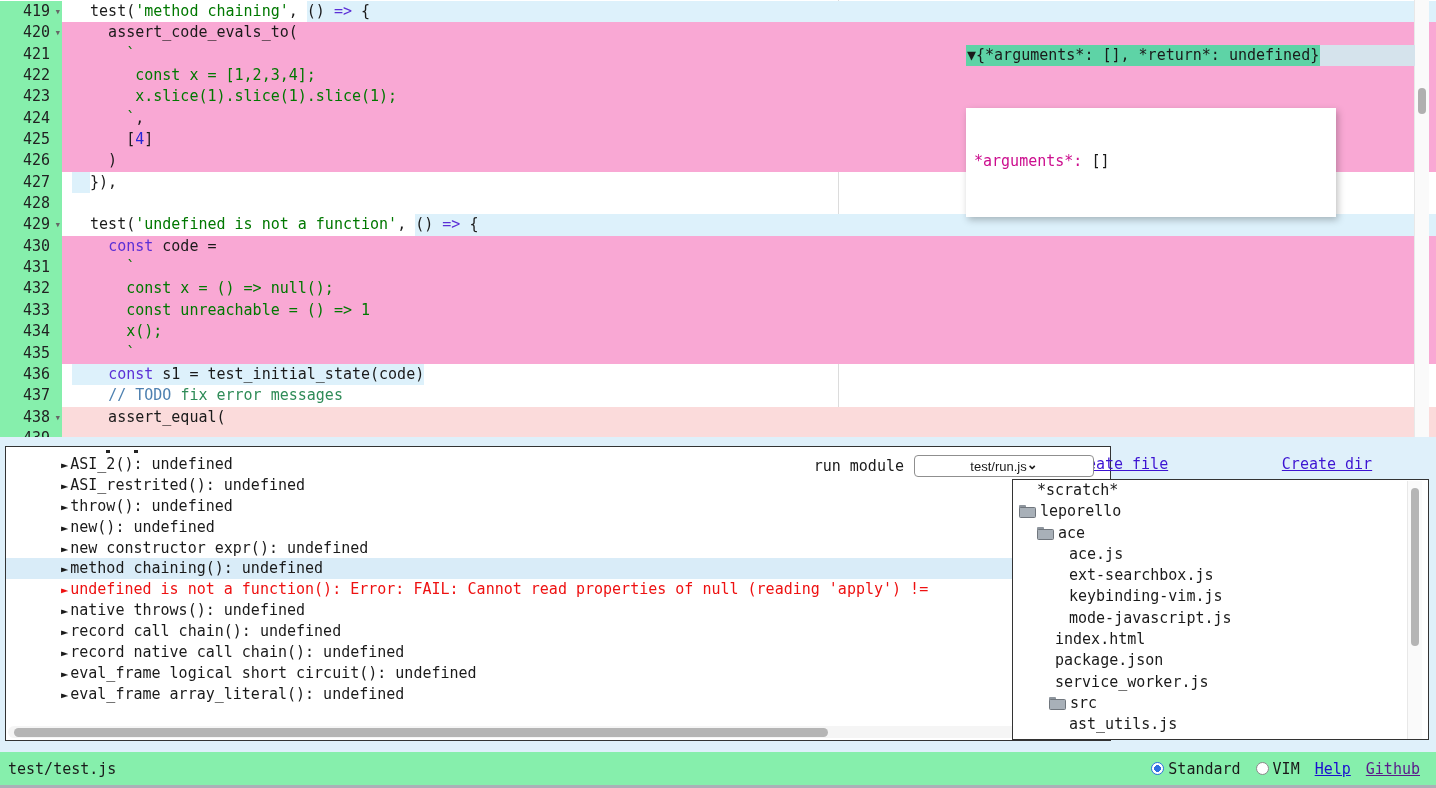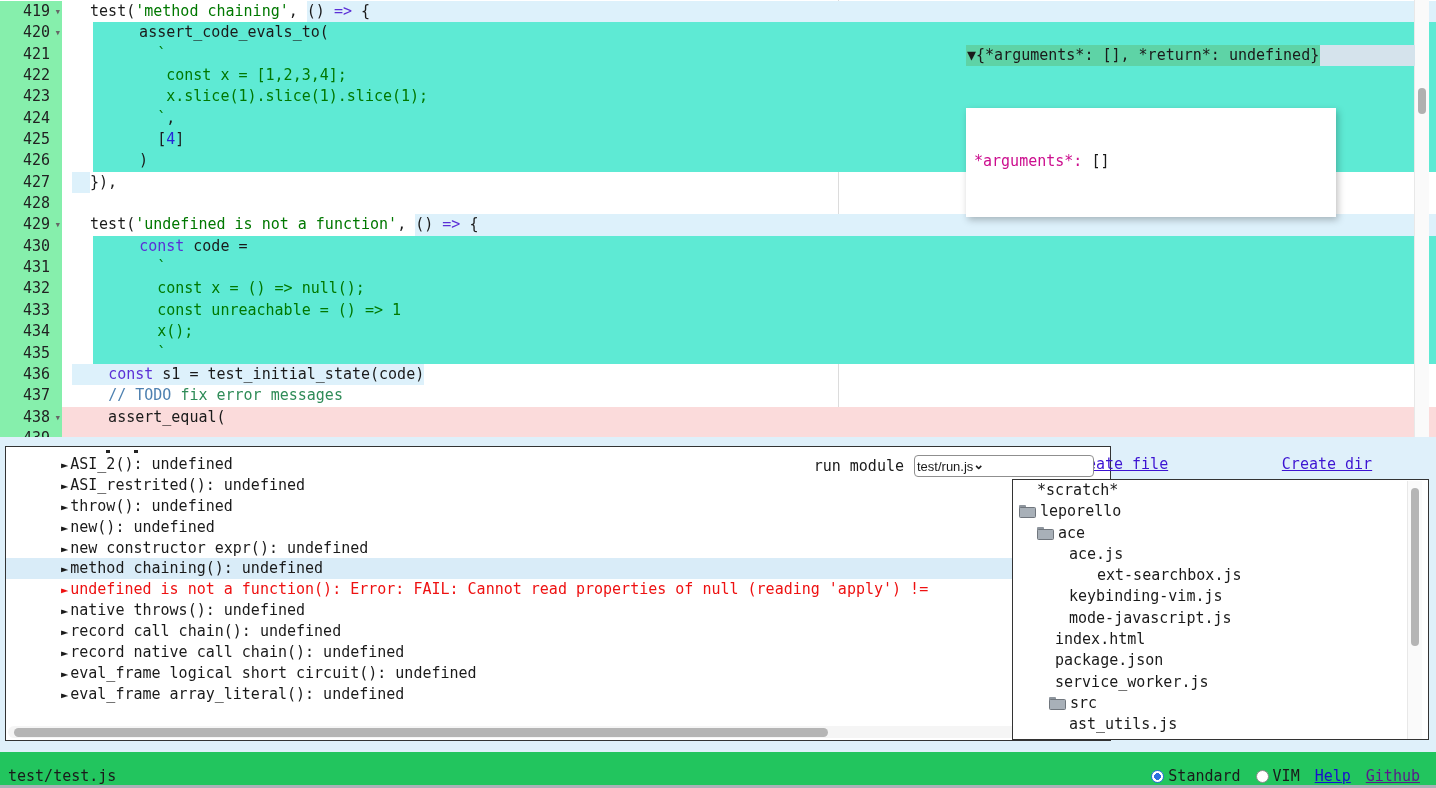--- a/index.html
+++ b/index.html
@@ -11,21 +11,21 @@
   #editor{position:absolute;left:0;top:0;width:1436px;height:437px;background:#fff;overflow:hidden;}
   #ruler{position:absolute;left:838px;top:0;bottom:0;width:1px;background:#dcdcdc;z-index:1;}
   #lines{position:absolute;left:0;top:1px;right:0;z-index:2;}
   .line{display:flex;height:21.35px;line-height:21.35px;white-space:pre;position:relative;}
   .line.zlow{z-index:0;}  .line.zhigh{z-index:2;}
   .gut{width:62px;flex:0 0 62px;background:#86efac;color:#222;text-align:right;
        padding-right:12px;box-sizing:border-box;position:relative;}
   .fold{position:absolute;right:1px;top:0;font-size:11px;color:#666;}
   .code{flex:1;padding-left:10px;display:flex;position:relative;}
   .code span{display:inline-block;}
-  .bg-blue .code{background:#5eead4;margin-left:31px;}
+  .bg-blue .code{background:#f9a8d4;}
   .bg-pink .code{background:#fbdbdb;}
   .selbg{background:#ddf1fb;}
   .fill-blue{flex:1;background:#ddf1fb;}
   .c-p{color:#1a1a1a;} .c-s{color:#007800;} .c-k{color:#5b2fd6;}
   .c-n{color:#2626d9;} .c-c1{color:#4d80b0;} .c-c2{color:#2e8b57;}
 
   
   #ed-sb{position:absolute;right:7px;top:0;width:14px;height:437px;background:#fafafa;
          border-left:1px solid #e8e8e8;z-index:4;}
   #ed-sb .thumb{position:absolute;left:3px;top:88px;width:8px;height:26px;background:#b0b0b0;border-radius:4px;}
@@ -43,43 +43,43 @@
            border:1px solid #333;box-sizing:border-box;overflow:hidden;}
   #res-list{padding-top:7px;}
   .rrow{height:20.9px;line-height:20.9px;padding-left:55px;white-space:nowrap;}
   .rrow.sel{background:#d9ecf8;}
   .rrow.err{color:#ee1111;}
   .blt{font-size:12px;margin-right:2px;}
   .clipmark{position:absolute;top:3px;width:4px;height:3px;background:#222;}
   #runmod{position:absolute;top:8px;right:16px;display:flex;align-items:center;gap:10px;z-index:3;}
   #runsel{width:180px;height:22px;box-sizing:border-box;border:1px solid #8f8f8f;border-radius:4px;
           background:#fff;font-family:"Liberation Sans",sans-serif;font-size:13px;
-          display:flex;align-items:center;justify-content:flex-start;padding:0 2px;}
+          display:flex;align-items:center;justify-content:center;padding:0 2px;}
   #runsel .chev{font-weight:bold;font-size:13px;margin-top:-4px;}
   #res-hsb{position:absolute;left:2px;right:2px;bottom:2px;height:12px;background:#f5f5f5;border-radius:6px;}
   #res-hsb .thumb{position:absolute;left:6px;top:1.5px;width:74%;height:9px;background:#b5b5b5;border-radius:5px;}
 
   
   #tree-head{position:absolute;left:1012px;top:450px;width:417px;height:28px;display:flex;
              justify-content:space-around;align-items:center;}
   #tree-head a{text-decoration:underline;}
   .lnk-create{color:#3d14d2;}
   #treebox{position:absolute;left:1012px;top:479px;width:417px;height:261px;background:#fff;
            border:1px solid #333;box-sizing:border-box;overflow:hidden;}
   .trow{height:21.3px;line-height:21.3px;white-space:pre;display:flex;align-items:center;}
   .ficon{display:inline-block;width:17px;height:13px;margin-right:4px;position:relative;flex:0 0 17px;}
   .ficon .tab{position:absolute;left:0;top:0;width:7px;height:4px;background:#8f969e;border-radius:1px;}
   .ficon .bodyp{position:absolute;left:0;top:2px;width:17px;height:11px;background:#a8b0b8;
                 border:1px solid #70767d;border-radius:1.5px;box-sizing:border-box;}
   #tree-sb{position:absolute;right:6px;top:1px;width:14px;height:258px;background:#fafafa;border-left:1px solid #e8e8e8;}
   #tree-sb .thumb{position:absolute;left:3px;top:7px;width:8px;height:158px;background:#b5b5b5;border-radius:4px;}
 
   
-  #statusbar{position:absolute;left:0;top:752px;width:1436px;height:36px;background:#22c55e;
-             border-bottom:3px solid #aab1b7;box-sizing:border-box;display:flex;align-items:flex-end;}
+  #statusbar{position:absolute;left:0;top:752px;width:1436px;height:36px;background:#86efac;
+             border-bottom:3px solid #aab1b7;box-sizing:border-box;display:flex;align-items:center;}
   #filepath{margin-left:8px;}
   #sb-right{margin-left:auto;margin-right:16px;display:flex;align-items:center;gap:15px;}
   .radio{display:flex;align-items:center;gap:4px;}
   .rdot{width:13px;height:13px;border-radius:50%;box-sizing:border-box;display:inline-block;}
   .rdot.on{border:1.5px solid #2e6fe0;background:radial-gradient(circle,#2e6fe0 0 3.5px,#fff 3.6px);}
   .rdot.off{border:1.5px solid #8a8a8a;background:#fff;}
   .lnk-help{color:#1a0dcf;text-decoration:underline;}
   .lnk-github{color:#5a1a8b;text-decoration:underline;}
   a{cursor:pointer;}
 </style>
@@ -158,21 +158,21 @@
 <div id="tree-head">
   <a class="lnk-create mono">Create file</a>
   <a class="lnk-create mono">Create dir</a>
 </div>
 <div id="treebox">
   <div id="tree-list">
       <div class="trow" style="padding-left: 24px;"><span>*scratch*</span></div>
       <div class="trow" style="padding-left: 6px;"><span class="ficon"><span class="tab"></span><span class="bodyp"></span></span><span>leporello</span></div>
       <div class="trow" style="padding-left: 24px;"><span class="ficon"><span class="tab"></span><span class="bodyp"></span></span><span>ace</span></div>
       <div class="trow" style="padding-left: 56px;"><span>ace.js</span></div>
-      <div class="trow" style="padding-left: 84px;"><span>ext-searchbox.js</span></div>
+      <div class="trow" style="padding-left: 56px;"><span>ext-searchbox.js</span></div>
       <div class="trow" style="padding-left: 56px;"><span>keybinding-vim.js</span></div>
       <div class="trow" style="padding-left: 56px;"><span>mode-javascript.js</span></div>
       <div class="trow" style="padding-left: 42px;"><span>index.html</span></div>
       <div class="trow" style="padding-left: 42px;"><span>package.json</span></div>
       <div class="trow" style="padding-left: 42px;"><span>service_worker.js</span></div>
       <div class="trow" style="padding-left: 36px;"><span class="ficon"><span class="tab"></span><span class="bodyp"></span></span><span>src</span></div>
       <div class="trow" style="padding-left: 56px;"><span>ast_utils.js</span></div>
     </div>
   <div id="tree-sb">
     <div class="thumb"></div>

